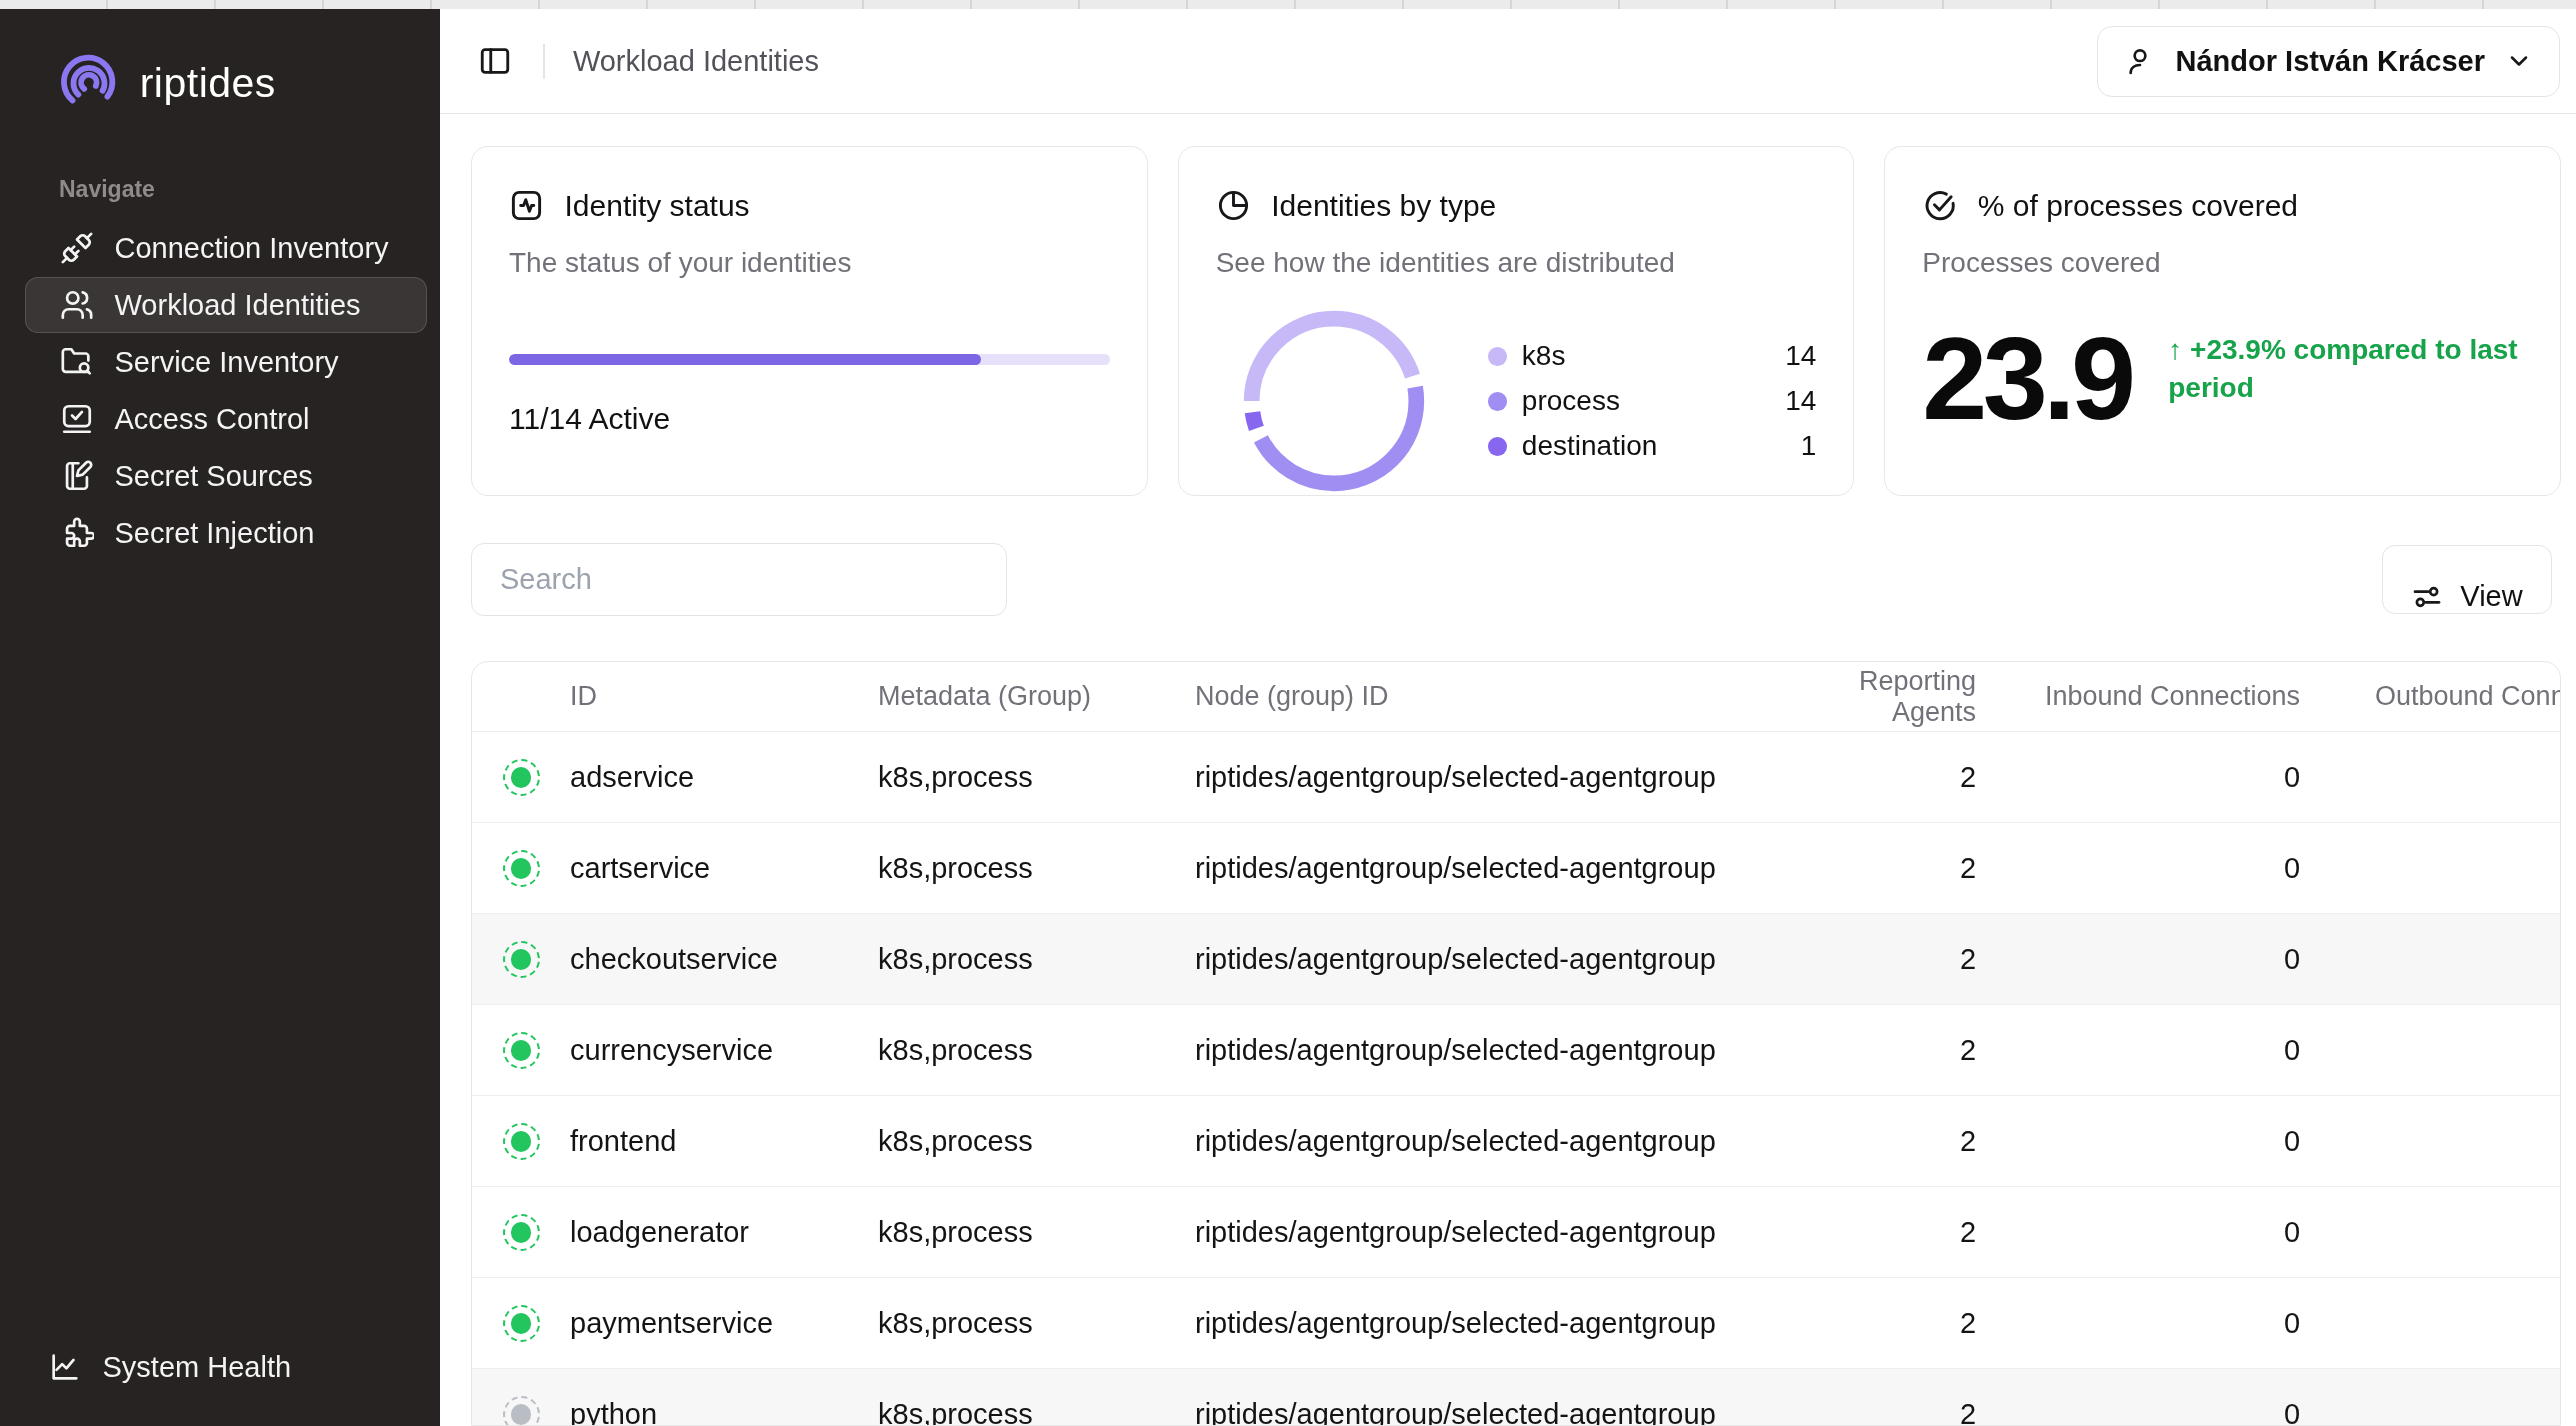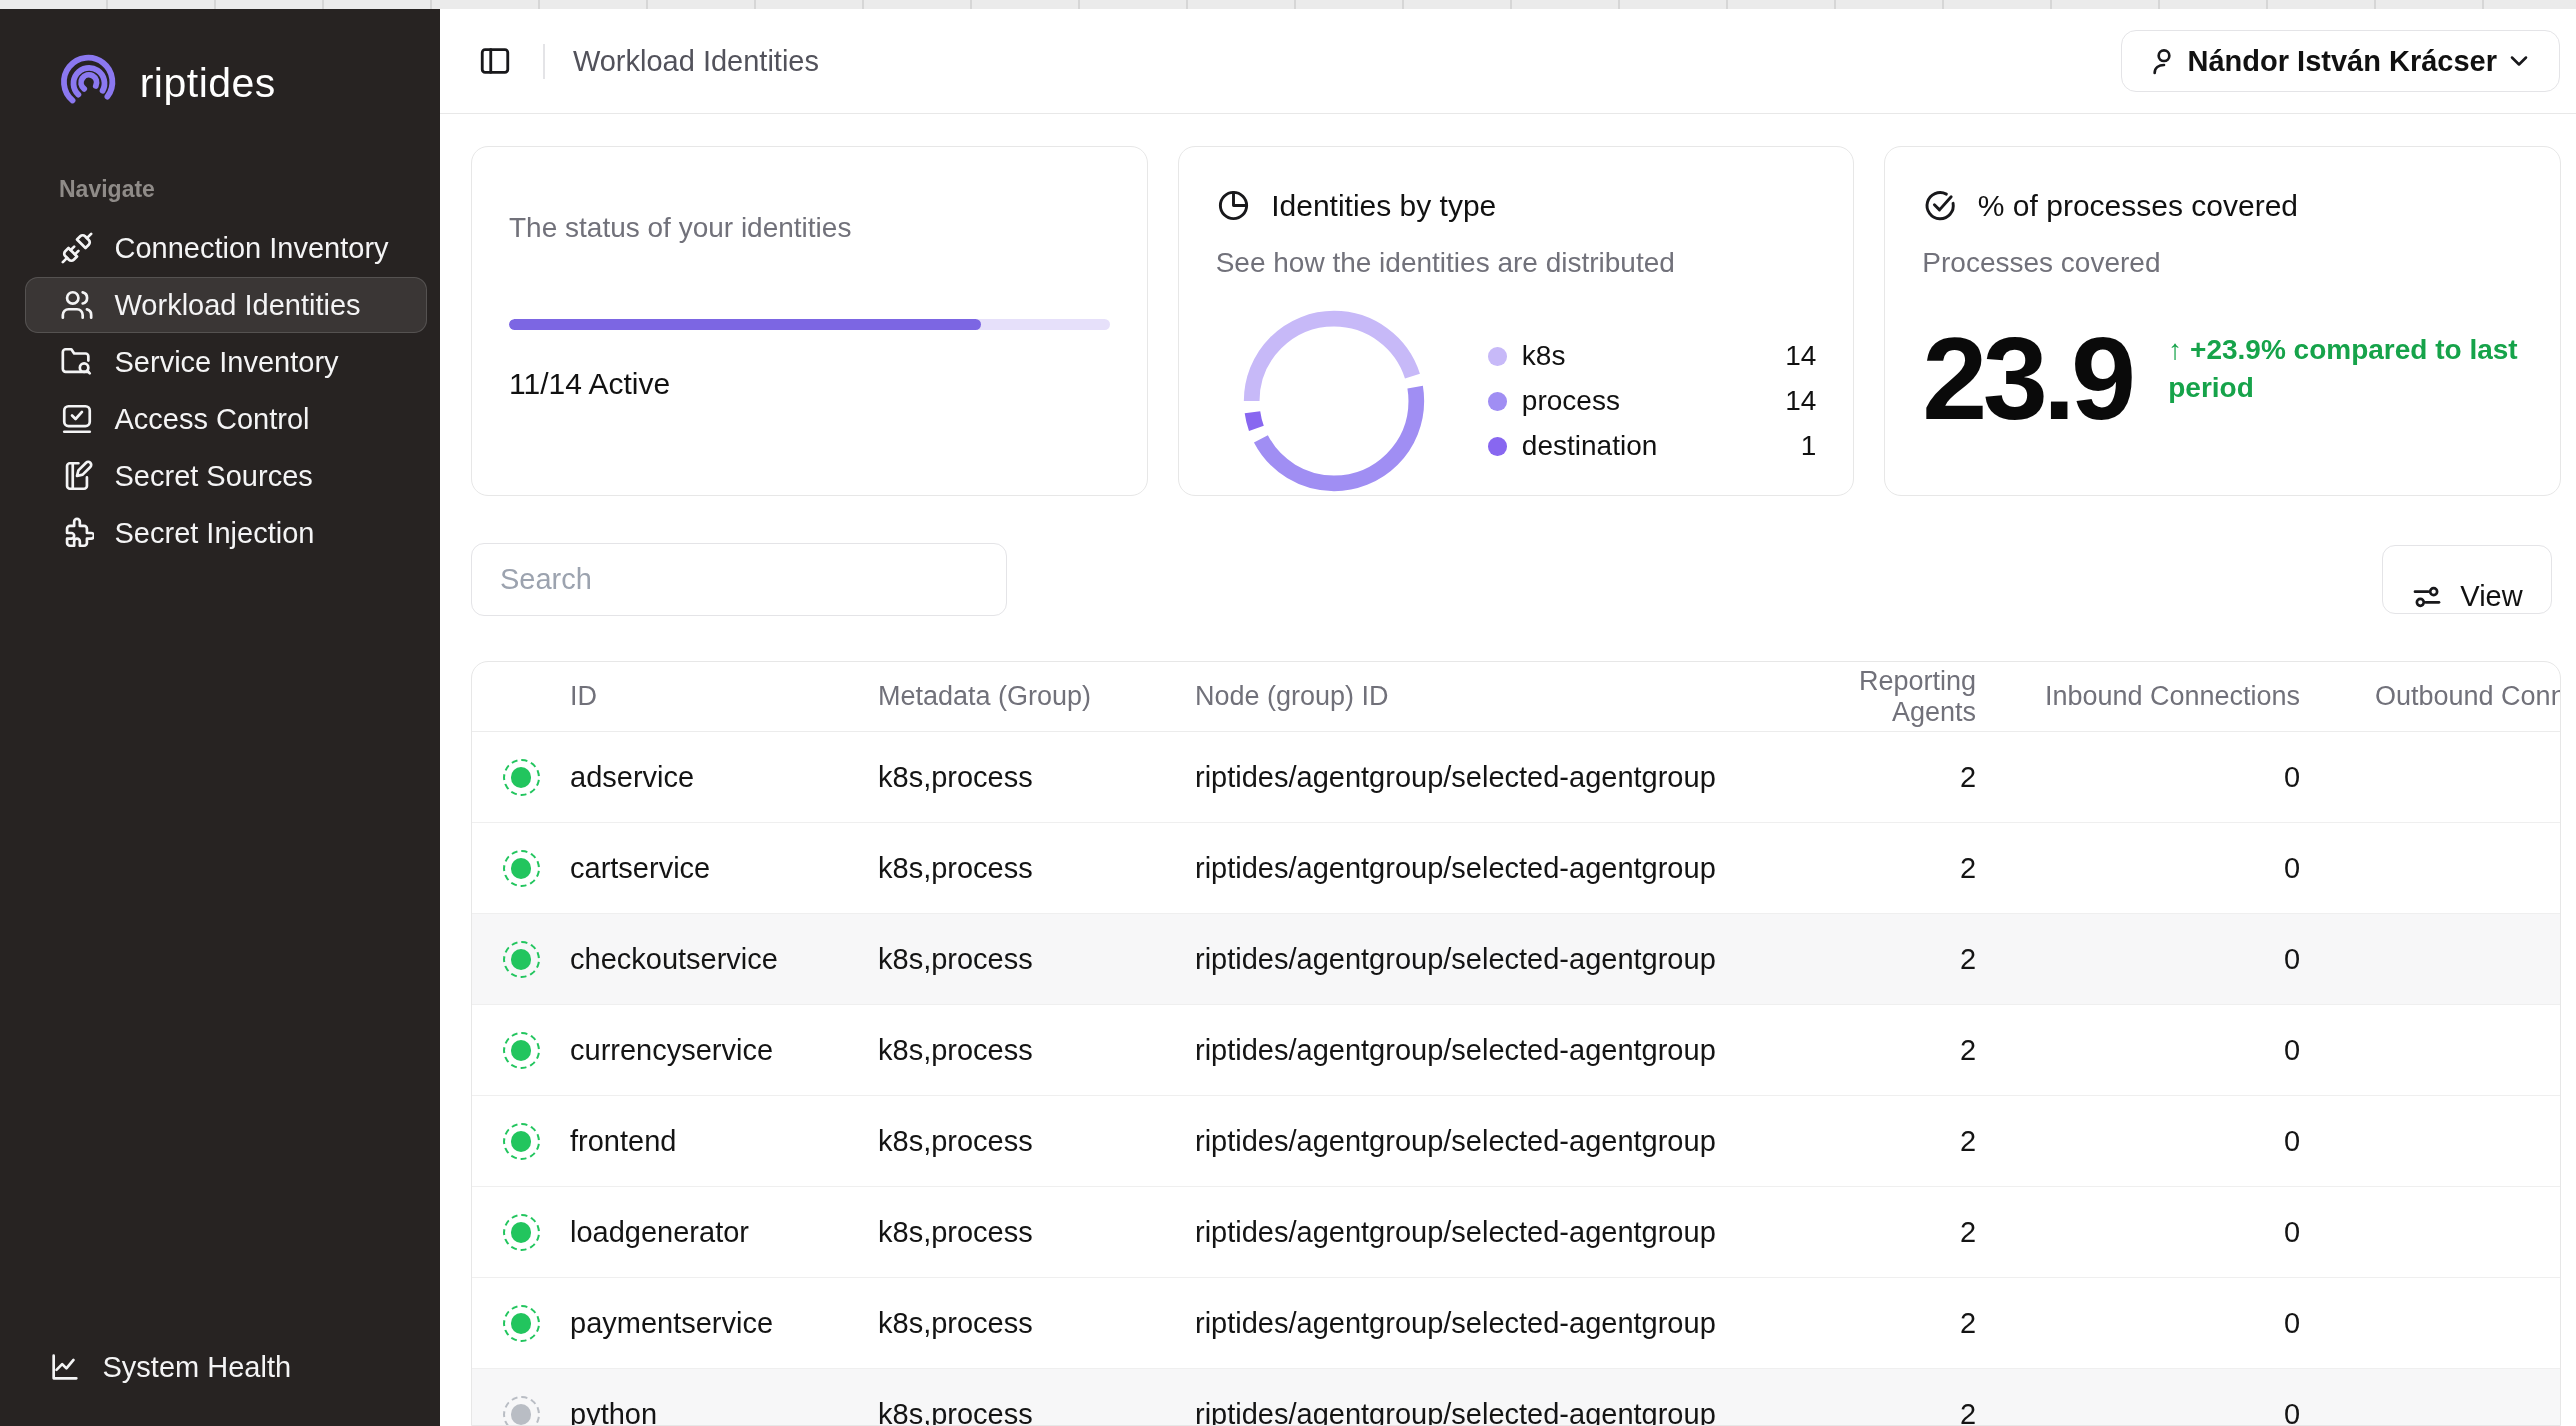--- a/index.html
+++ b/index.html
@@ -33,22 +33,22 @@
   
   .main { flex:1; display:flex; flex-direction:column; min-width:0; }
   .topbar { height:105px; flex:0 0 auto; display:flex; align-items:center;
             padding:0 16px 0 34px; border-bottom:1.9px solid #e8e8e8; }
   .panel-toggle { width:41px; height:41px; display:flex; align-items:center; justify-content:center;
                   cursor:pointer; }
   .panel-toggle svg { width:34px; height:34px; }
   .topbar-divider { width:1.9px; height:35px; background:#e4e4e7; margin:0 28px; }
   .breadcrumb { font-size:29px; color:#52525b; }
   .topbar-spacer { flex:1; }
-  .user-menu { display:flex; align-items:center; gap:8px; border:1.9px solid #e4e4e7;
-               border-radius:15px; height:62px; padding:16px 26px; cursor:pointer; background:#fff; }
+  .user-menu { display:flex; align-items:center; gap:20px; border:1.9px solid #e4e4e7;
+               border-radius:15px; height:71px; padding:16px 26px; cursor:pointer; background:#fff; }
   .user-menu svg { width:32px; height:32px; }
   .user-name { font-size:29px; font-weight:600; color:#111; }
 
   .content { flex:1; padding:32px 15px 0 31px; overflow:hidden; }
 
   
   .cards { display:flex; gap:30px; }
   .card { flex:1; background:#fff; border:1.9px solid #e7e7e7; border-radius:17px;
           height:350px; padding:41px 37px; position:relative; }
   .card-title-row { display:flex; align-items:center; gap:20.5px; }
@@ -206,20 +206,27 @@
             <polyline points="6 9 12 15 18 9"></polyline>
           </svg>
         </div>
       </div>
 
       <div class="content">
 
         <section class="cards">
 
           <div class="card">
+            <div class="card-title-row">
+              <svg viewBox="0 0 24 24" fill="none" stroke="#18181b" stroke-width="2" stroke-linecap="round" stroke-linejoin="round">
+                <rect x="3" y="3" width="18" height="18" rx="4"></rect>
+                  <path d="M8 12h2l1.5-4 2.5 8 1.5-4H17"></path>
+              </svg>
+              <span class="card-title">Identity status</span>
+            </div>
             <div class="card-subtitle">The status of your identities</div>
             <div class="progress-track">
               <div class="progress-fill" id="identity-progress-fill" style="width: 78.6%; background: rgb(124, 102, 227);"></div>
             </div>
             <div class="progress-label">11/14 Active</div>
           </div>
 
           <div class="card">
             <div class="card-title-row">
               <svg viewBox="0 0 24 24" fill="none" stroke="#18181b" stroke-width="2" stroke-linecap="round" stroke-linejoin="round">

